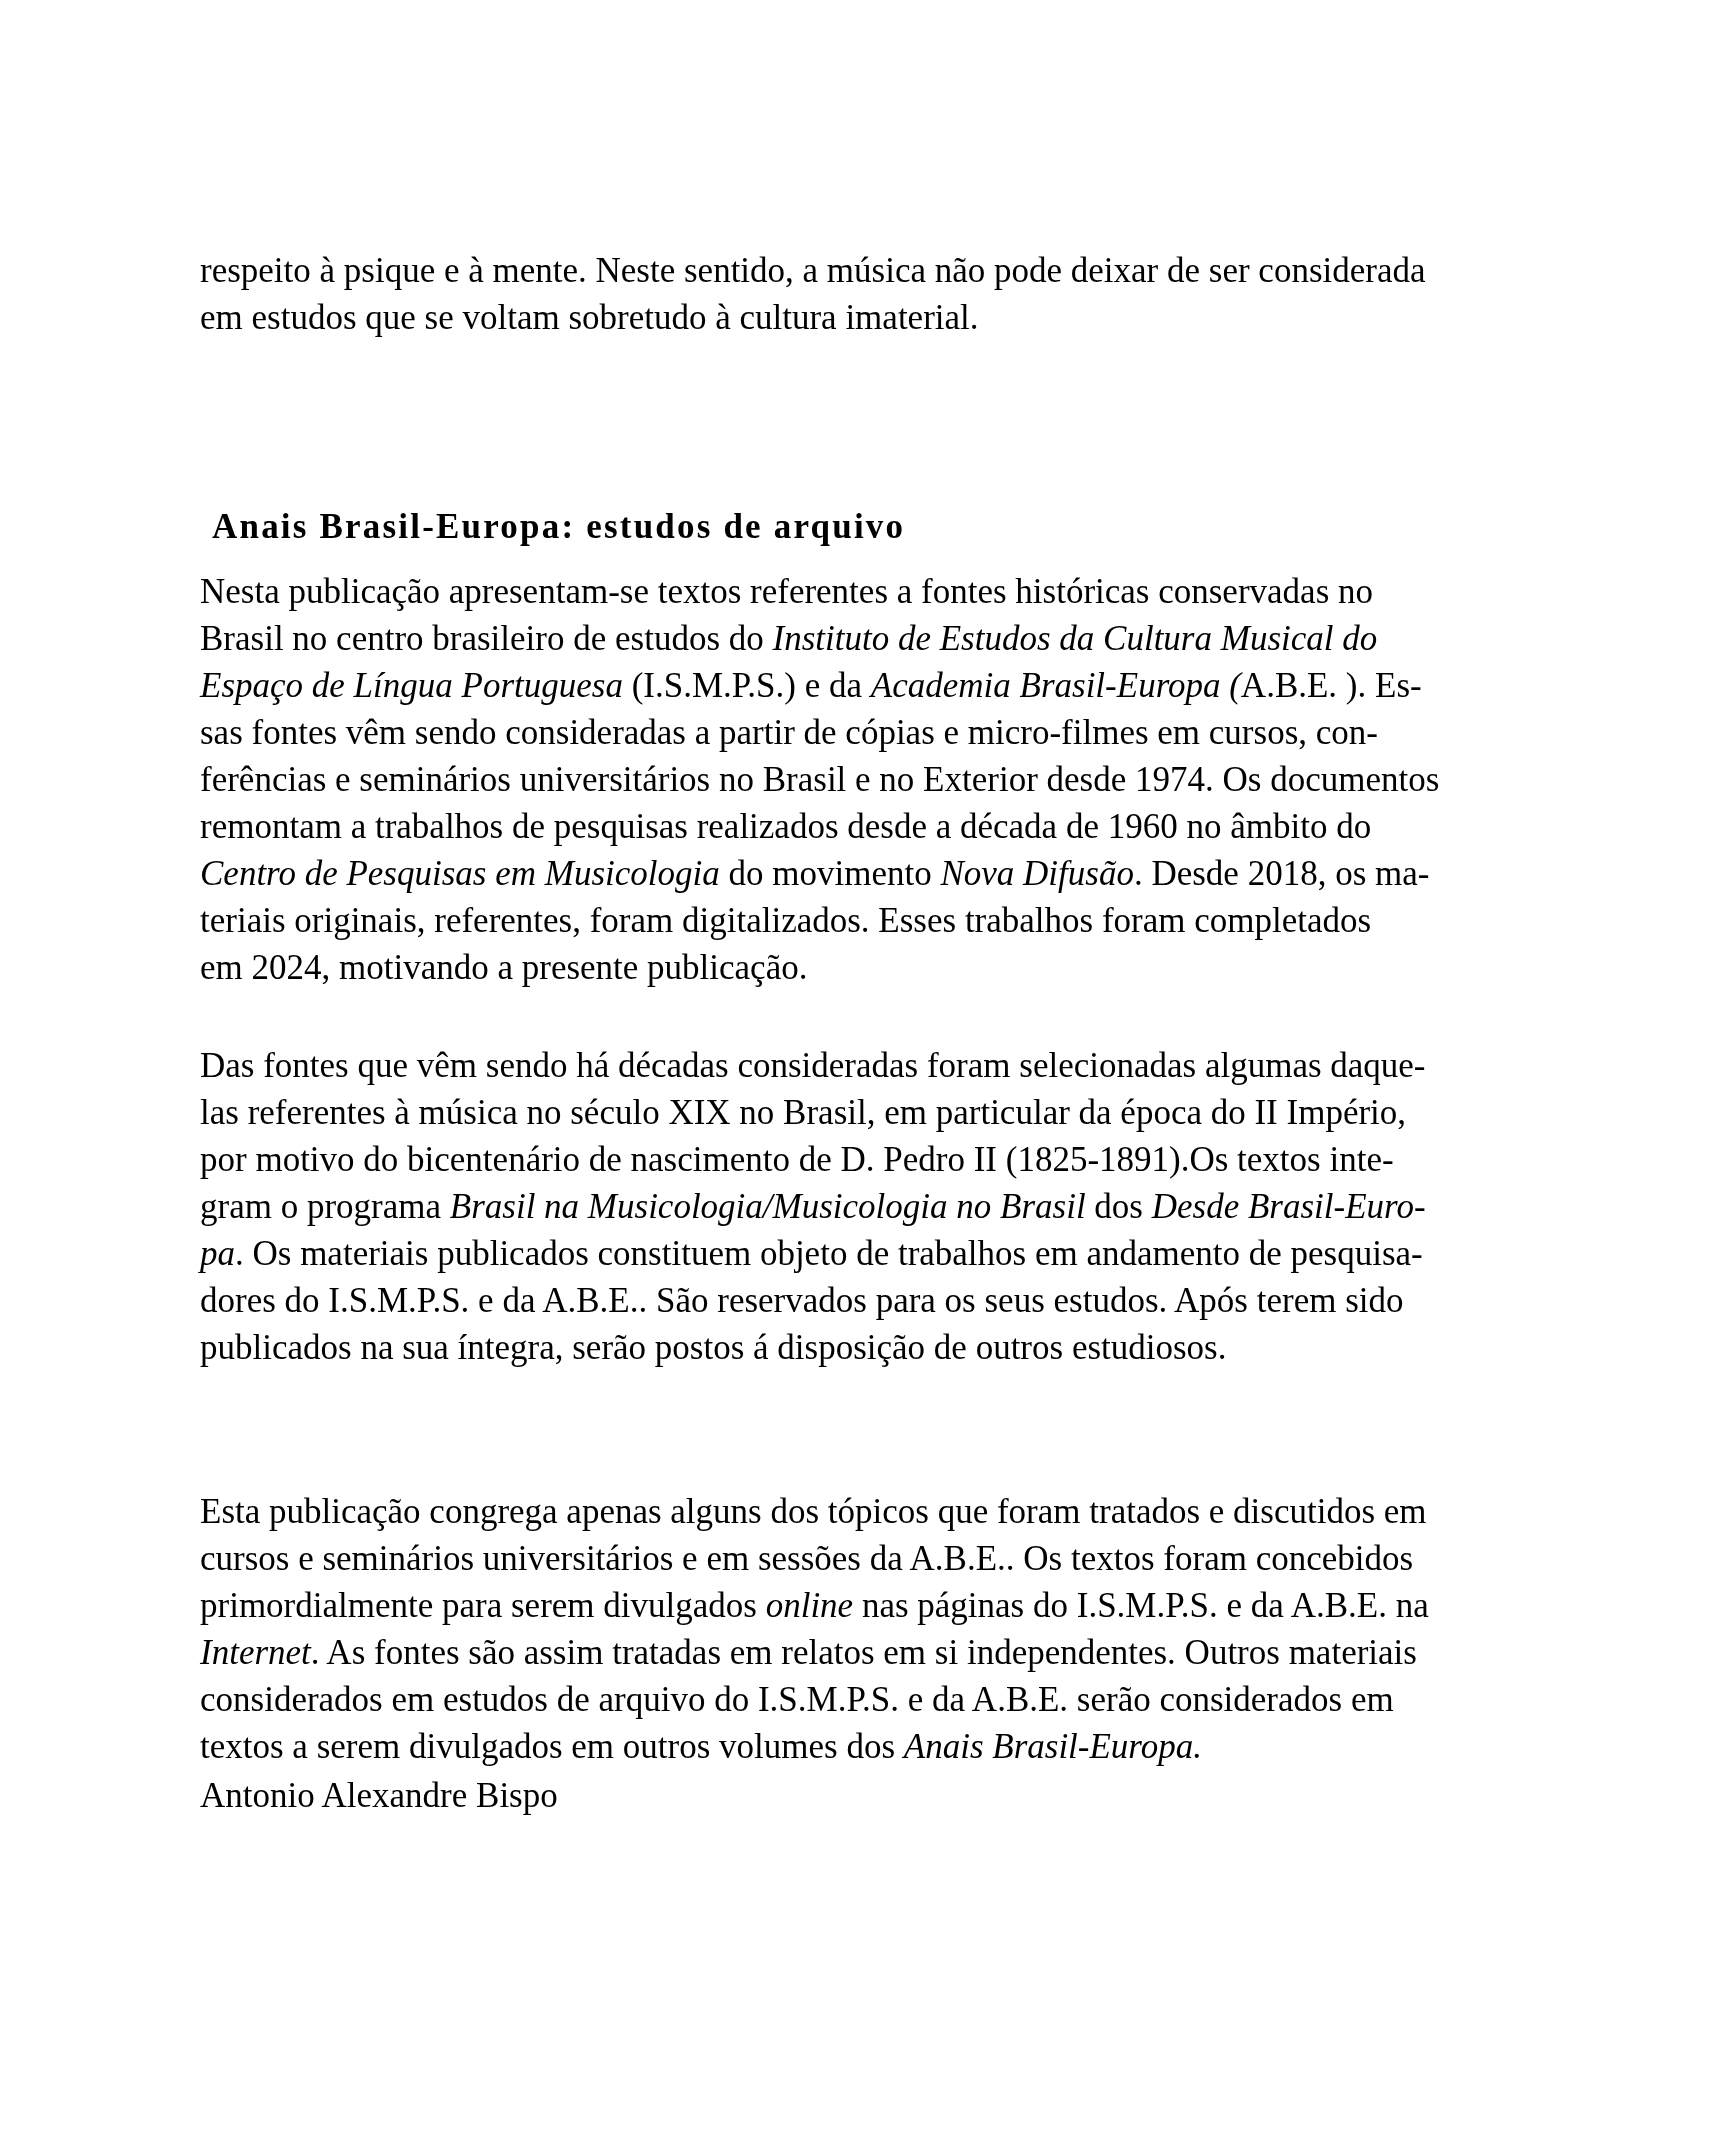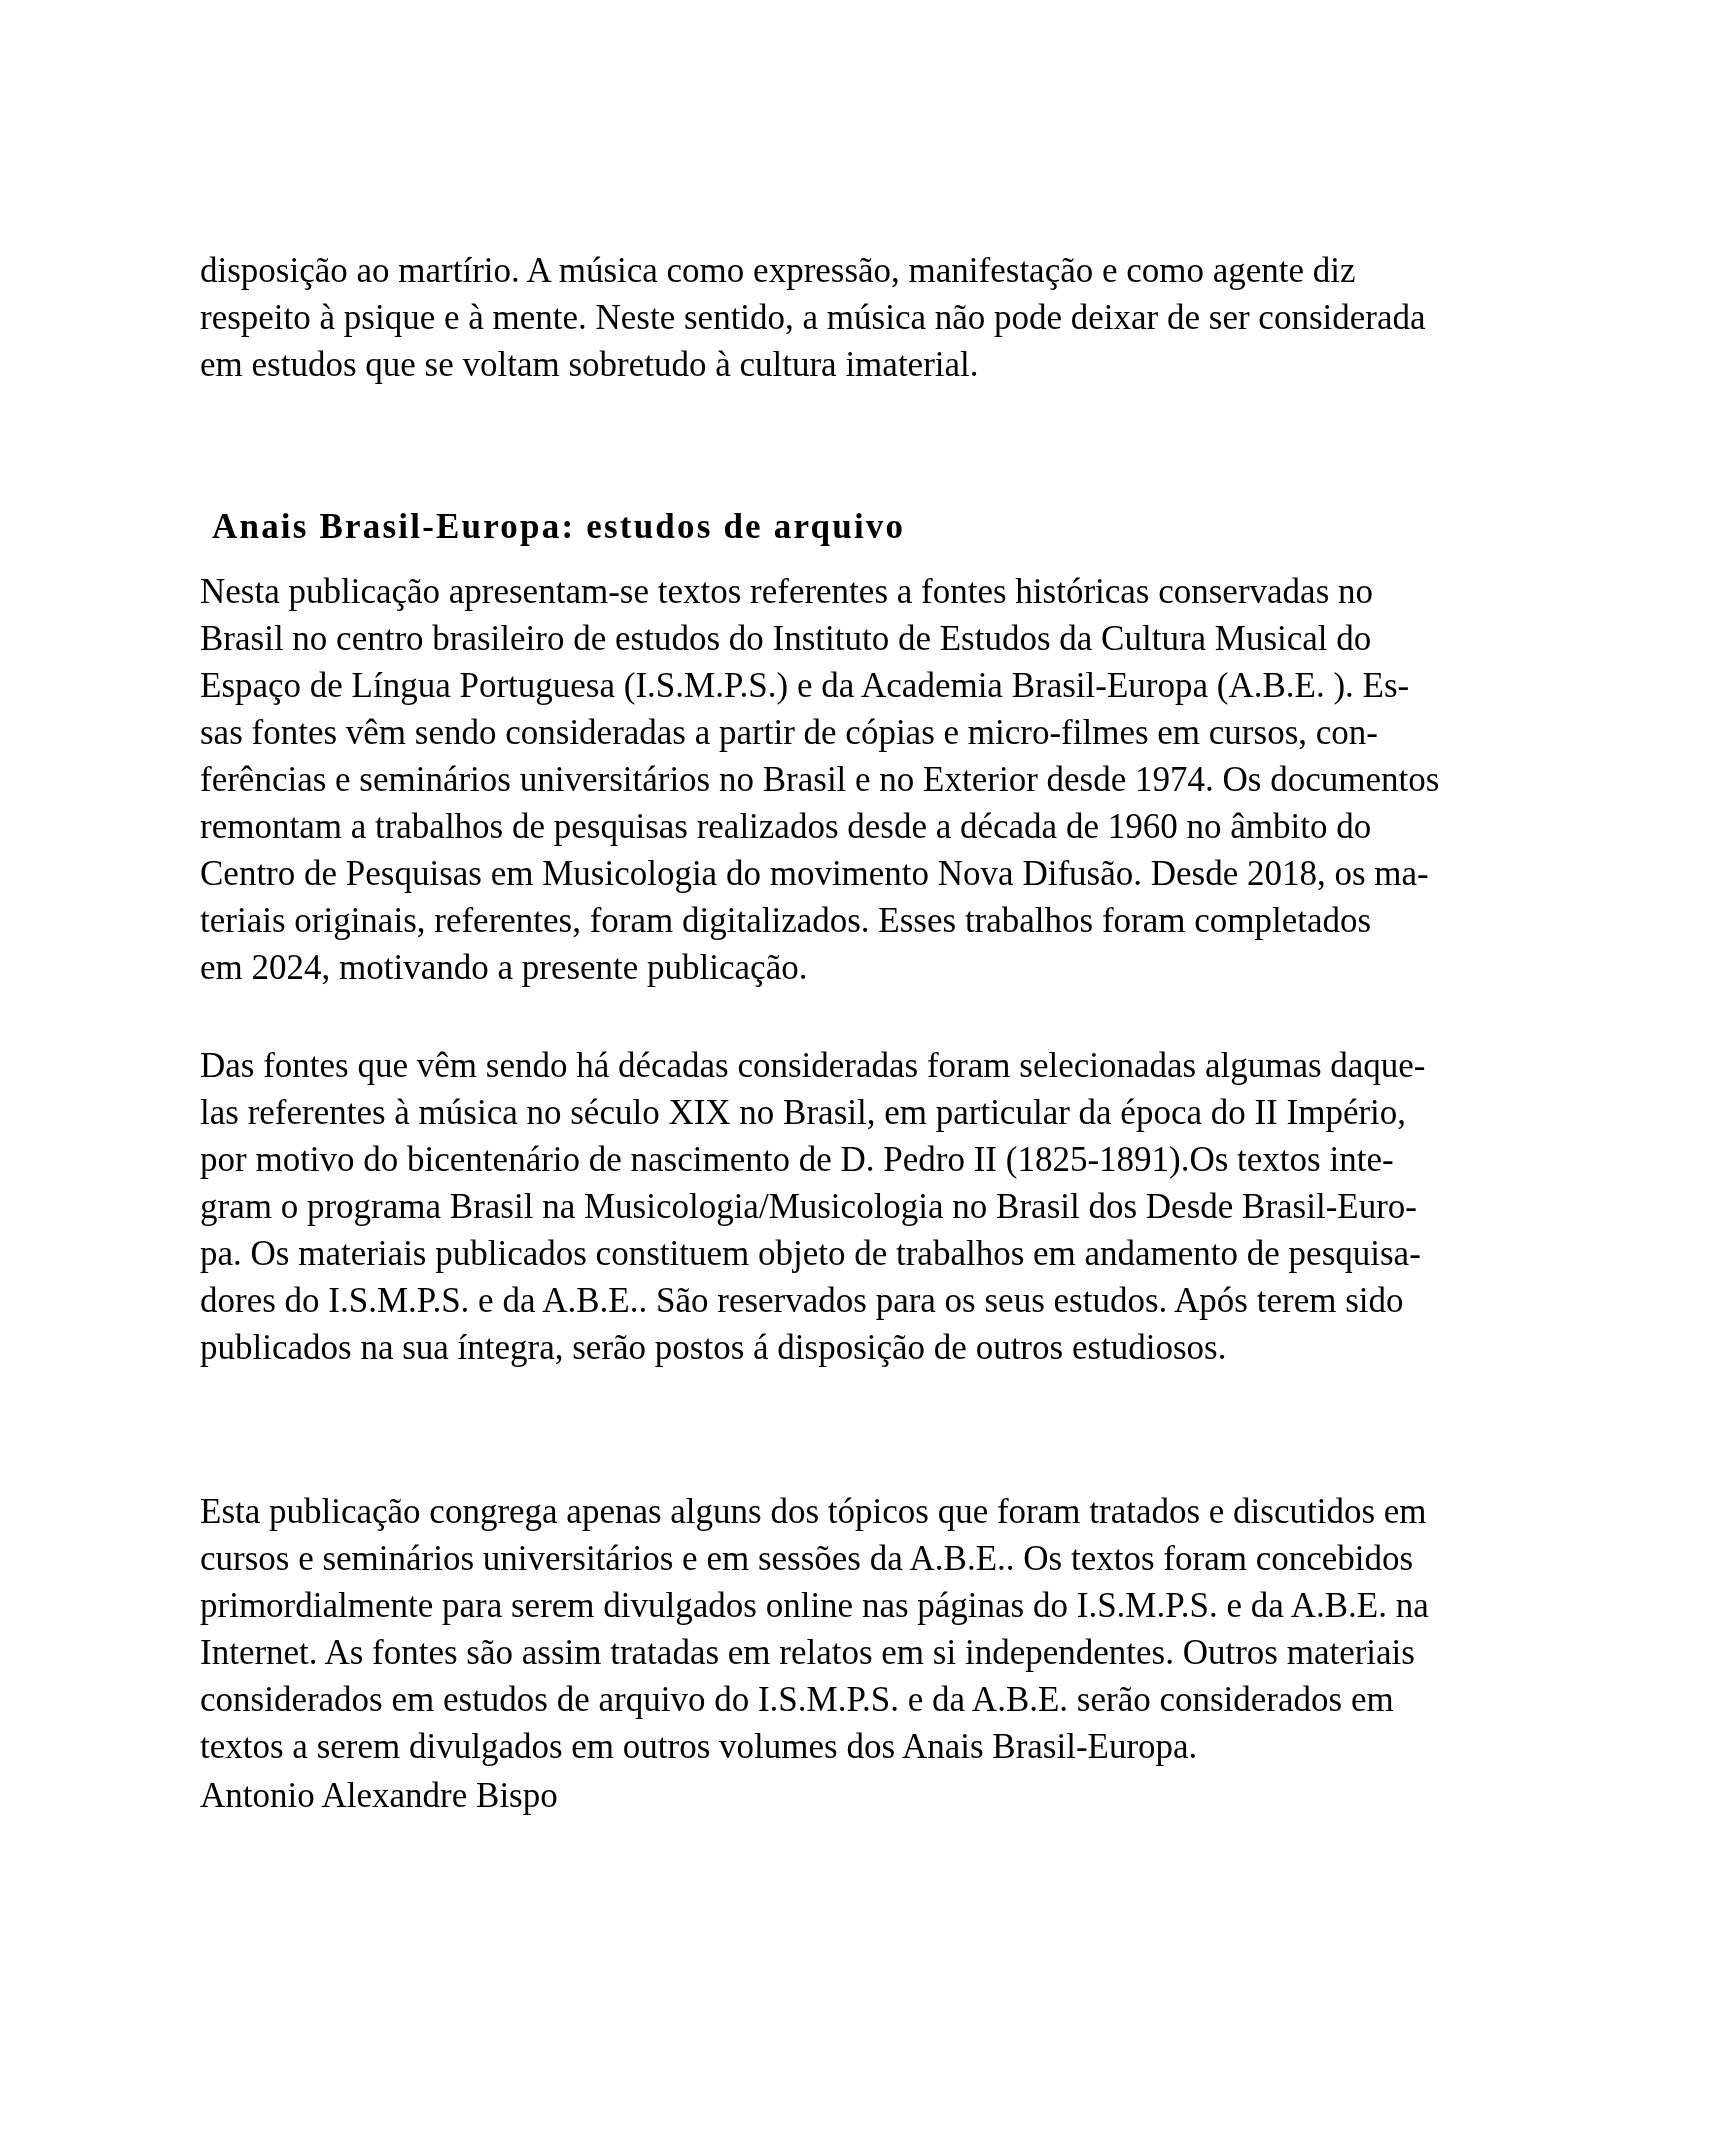--- a/index.html
+++ b/index.html
@@ -26,36 +26,36 @@
     width: 1376px;
     font-size: 35px;
     line-height: 47px;
     font-weight: normal;
     color: #000000;
   }
   .line {
     white-space: nowrap;
   }
   .it {
+    font-style: italic;
   }
   .heading {
     margin: 12px;
     font-size: 35px;
     line-height: 47px;
     font-weight: bold;
     letter-spacing: 2.2px;
   }
 </style>
 </head>
 <body>
 
 <div class="page">
 
   <div class="text-block" style="top:247px">
-      <div class="line"><span>disposição ao martírio. A música como expressão, manifestação e como agente diz</span></div>
       <div class="line"><span>respeito à psique e à mente. Neste sentido, a música não pode deixar de ser considerada</span></div>
       <div class="line"><span>em estudos que se voltam sobretudo à cultura imaterial.</span></div>
     </div>
 
   <h2 class="text-block heading" style="top:491px">Anais Brasil-Europa: estudos de arquivo</h2>
 
   <div class="text-block" style="top:568px">
       <div class="line"><span>Nesta publicação apresentam-se textos referentes a fontes históricas conservadas no</span></div>
       <div class="line"><span>Brasil no centro brasileiro de estudos do </span><span class="it">Instituto de Estudos da Cultura Musical do</span></div>
       <div class="line"><span class="it">Espaço de Língua Portuguesa</span><span> (I.S.M.P.S.) e da </span><span class="it">Academia Brasil-Europa (</span><span>A.B.E. ). Es-</span></div>

